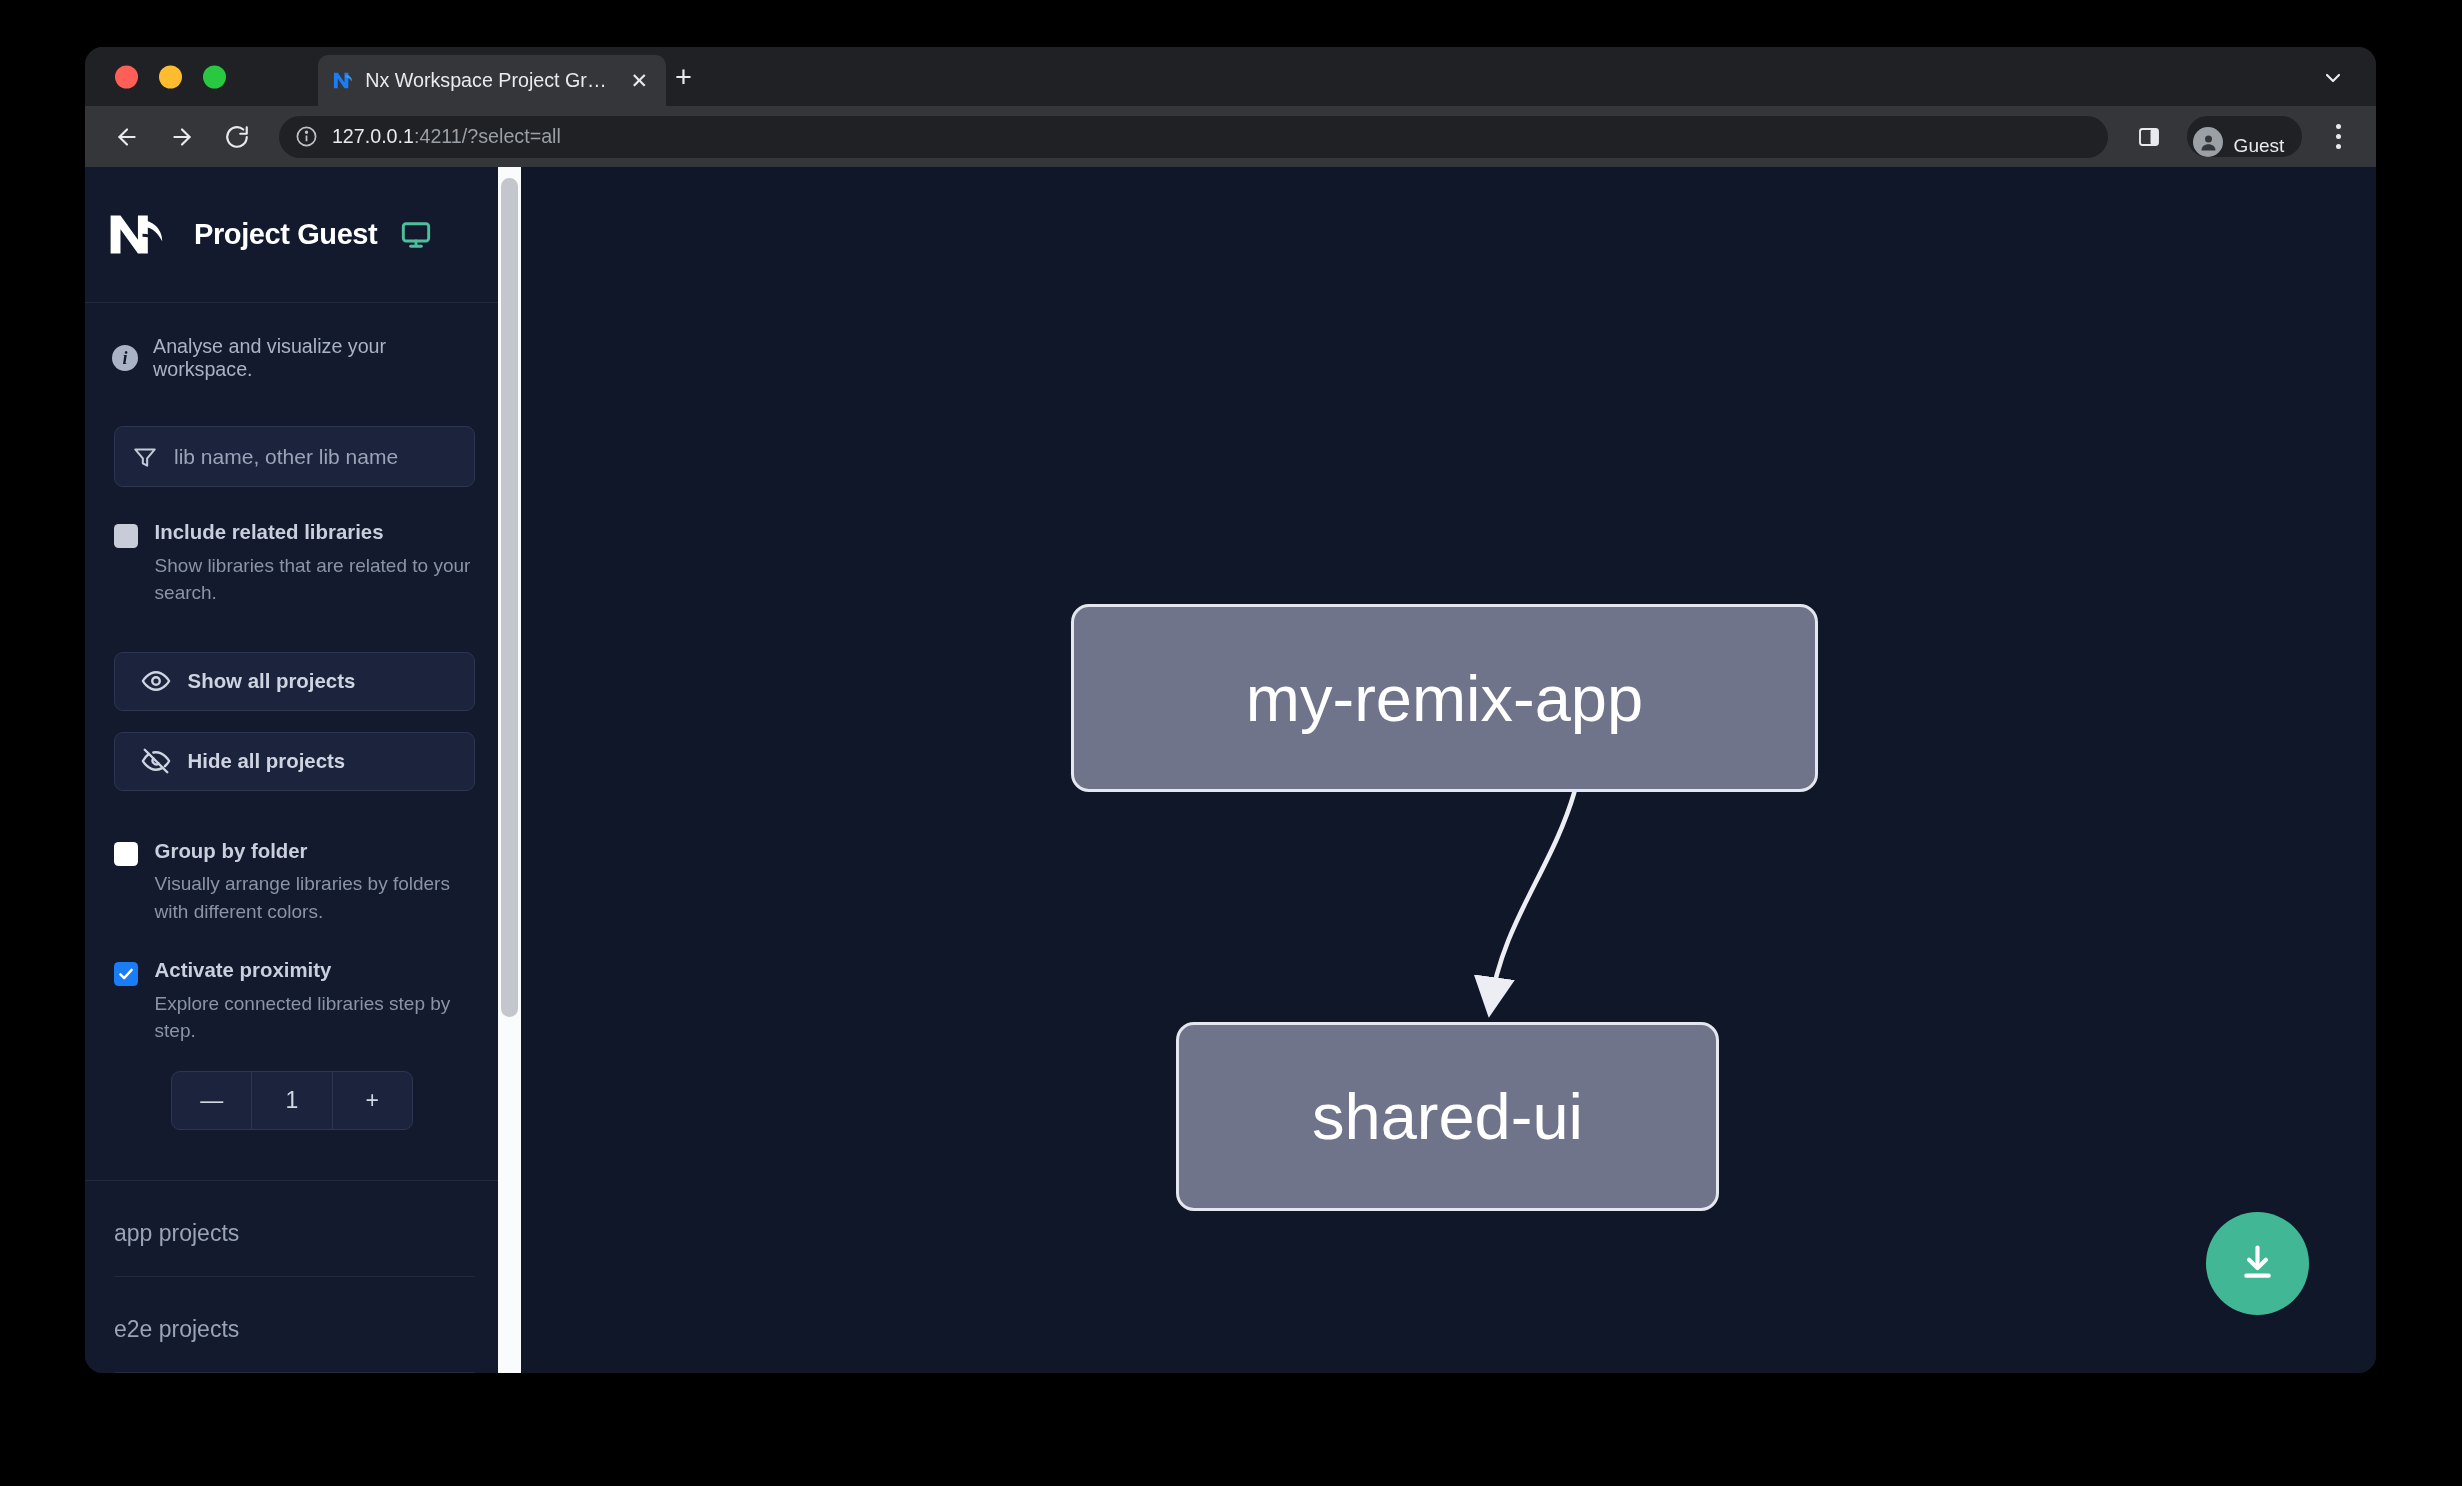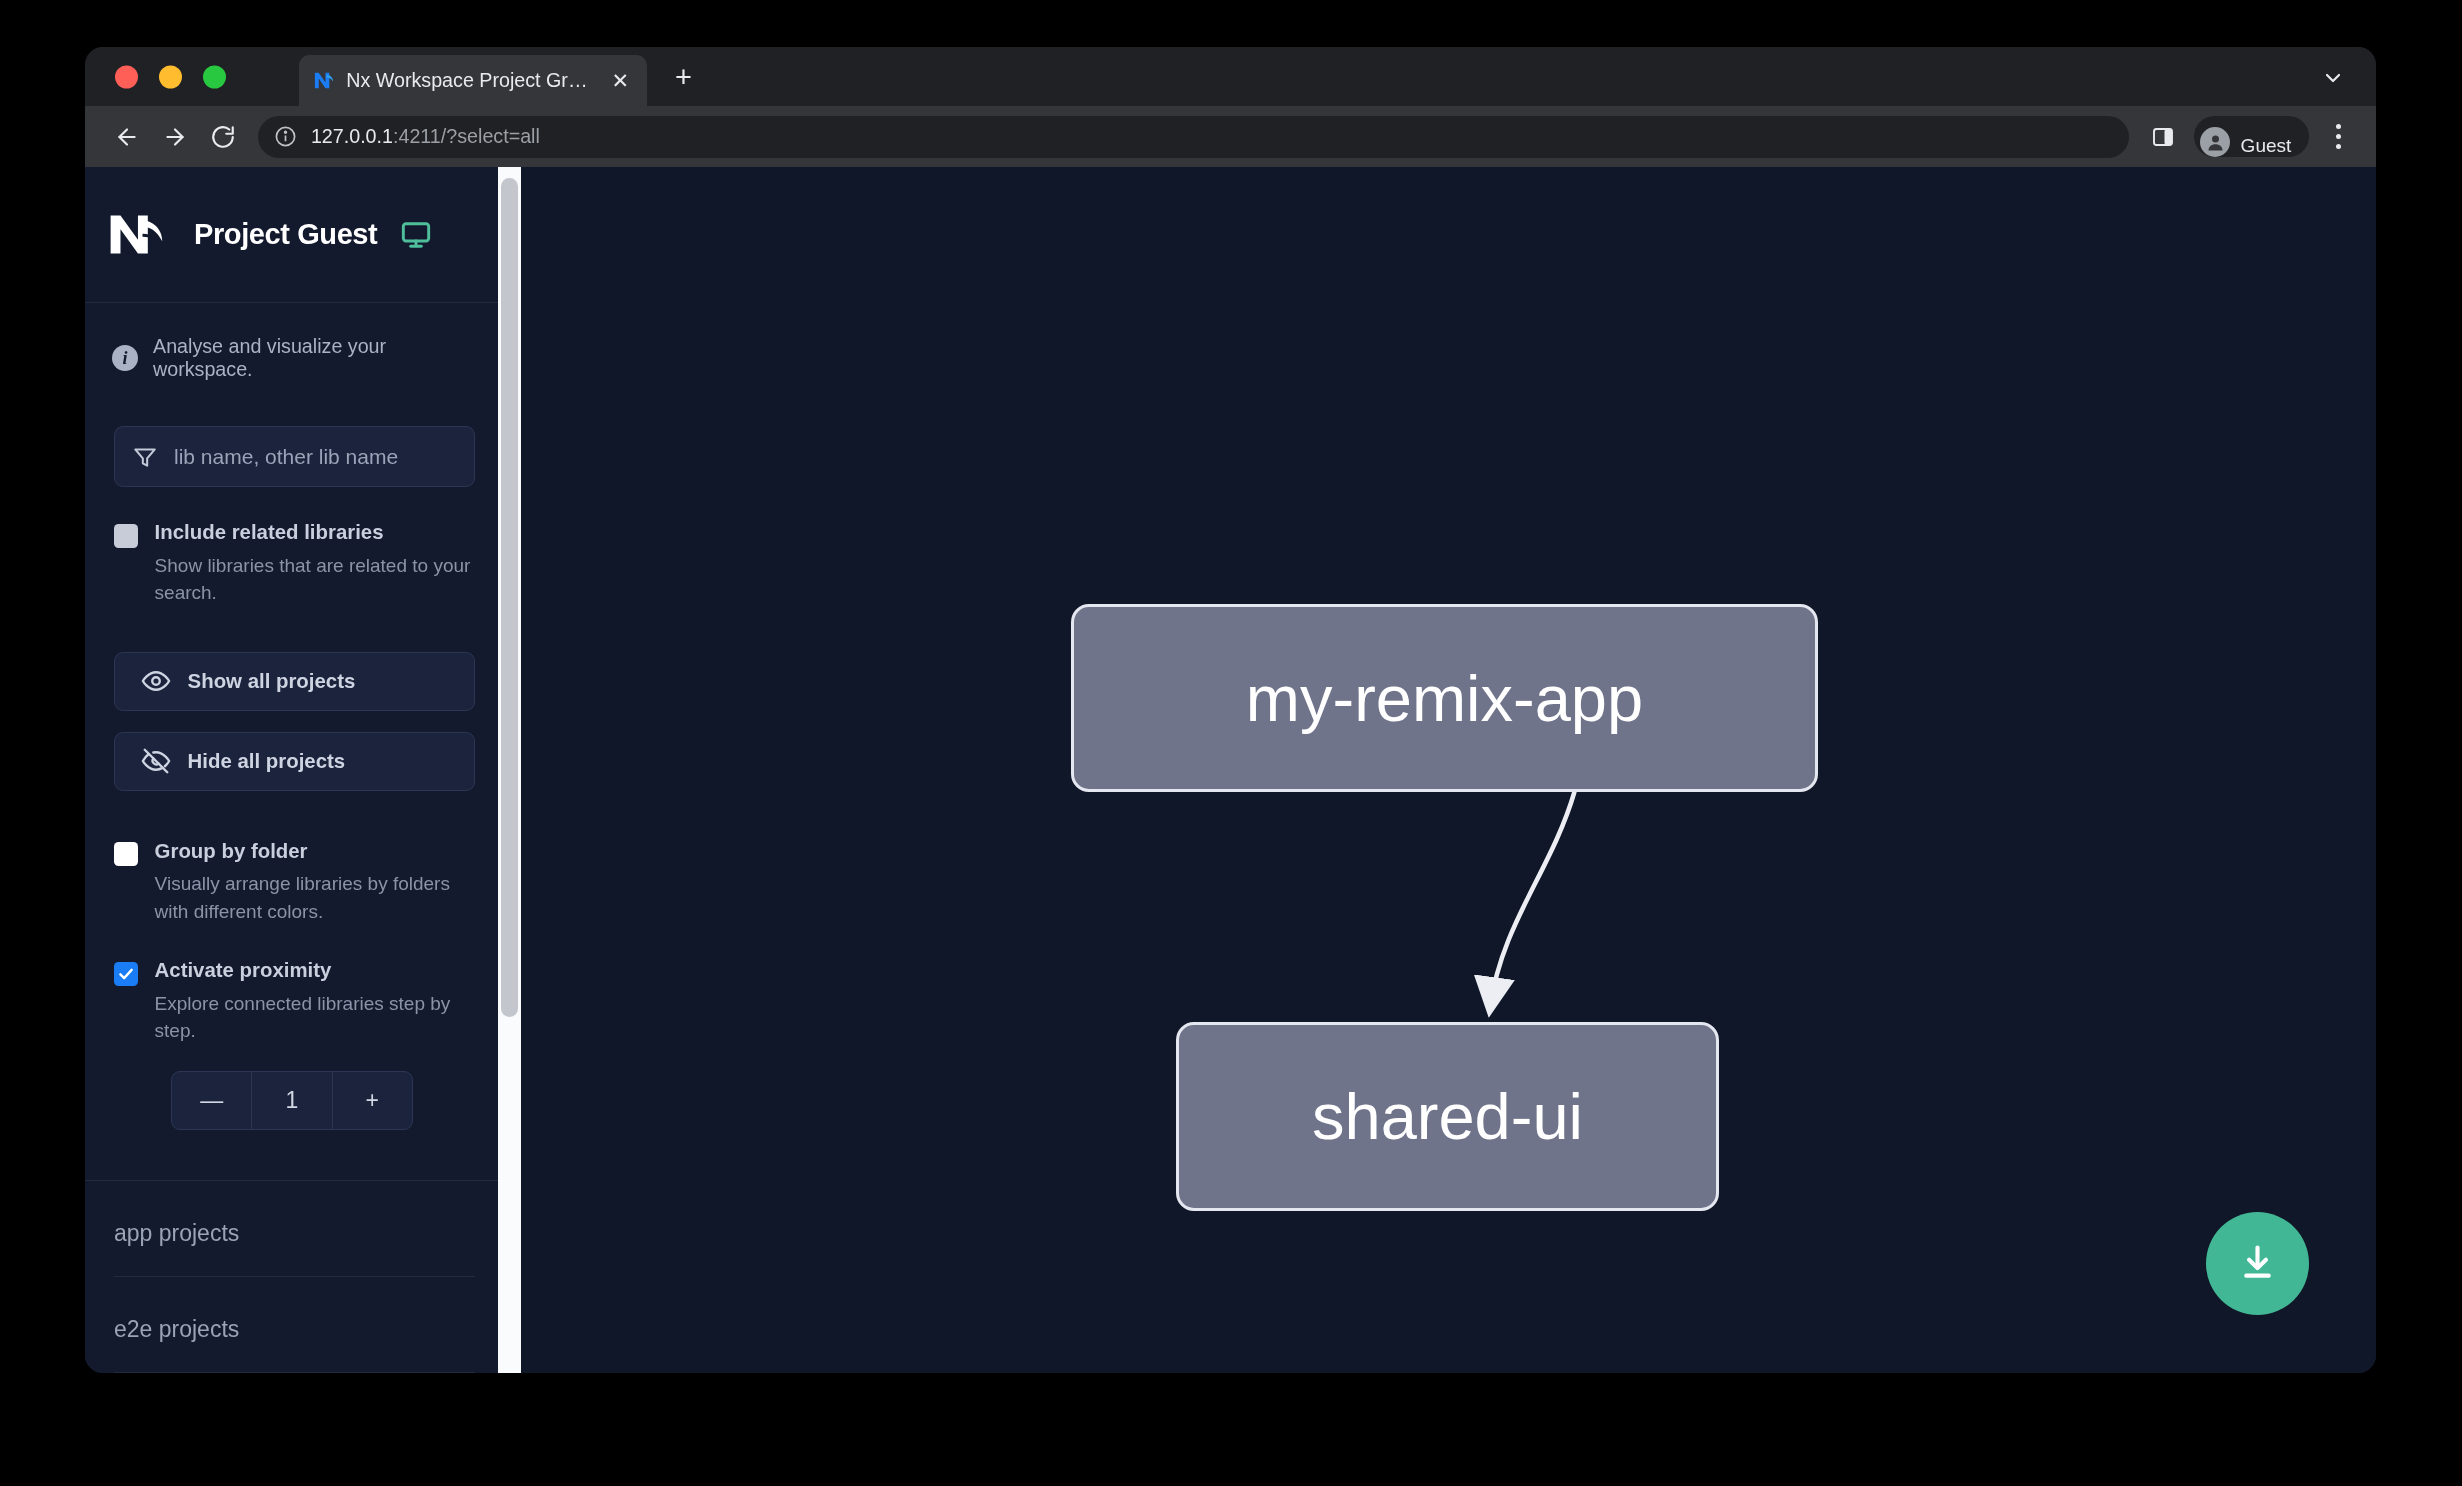--- a/index.html
+++ b/index.html
@@ -31,21 +31,21 @@
     transform: translateY(-50%);
     display: flex; gap: 21px;
   }
   .dot { width: 23px; height: 23px; border-radius: 50%; }
   .dot.red { background: #ff5f57; }
   .dot.yellow { background: #febc2e; }
   .dot.green { background: #28c840; }
 
   #active-tab {
     position: absolute;
-    left: 214px; bottom: 0;
+    left: 233px; bottom: 0;
     width: 348px; height: 51px;
     background: #35363a;
     border-radius: 10.6px 10.6px 0 0;
     display: flex; align-items: center;
     padding: 0 13.6px;
     gap: 10.6px;
   }
   .tab-favicon {
     width: 23px; height: 23px;
     flex: none;
@@ -77,21 +77,21 @@
     color: #e8eaed;
   }
 
   
   #toolbar {
     position: relative;
     height: 61px;
     background: #35363a;
     display: flex; align-items: center;
     padding: 0 19.7px;
-    gap: 3px;
+    gap: 10px;
   }
   .nav-btn {
     width: 45px; height: 45px; flex: none;
     display: flex; align-items: center; justify-content: center;
     color: #e8eaed;
     border-radius: 50%;
   }
   #omnibox {
     flex: 1;
     height: 42px;

